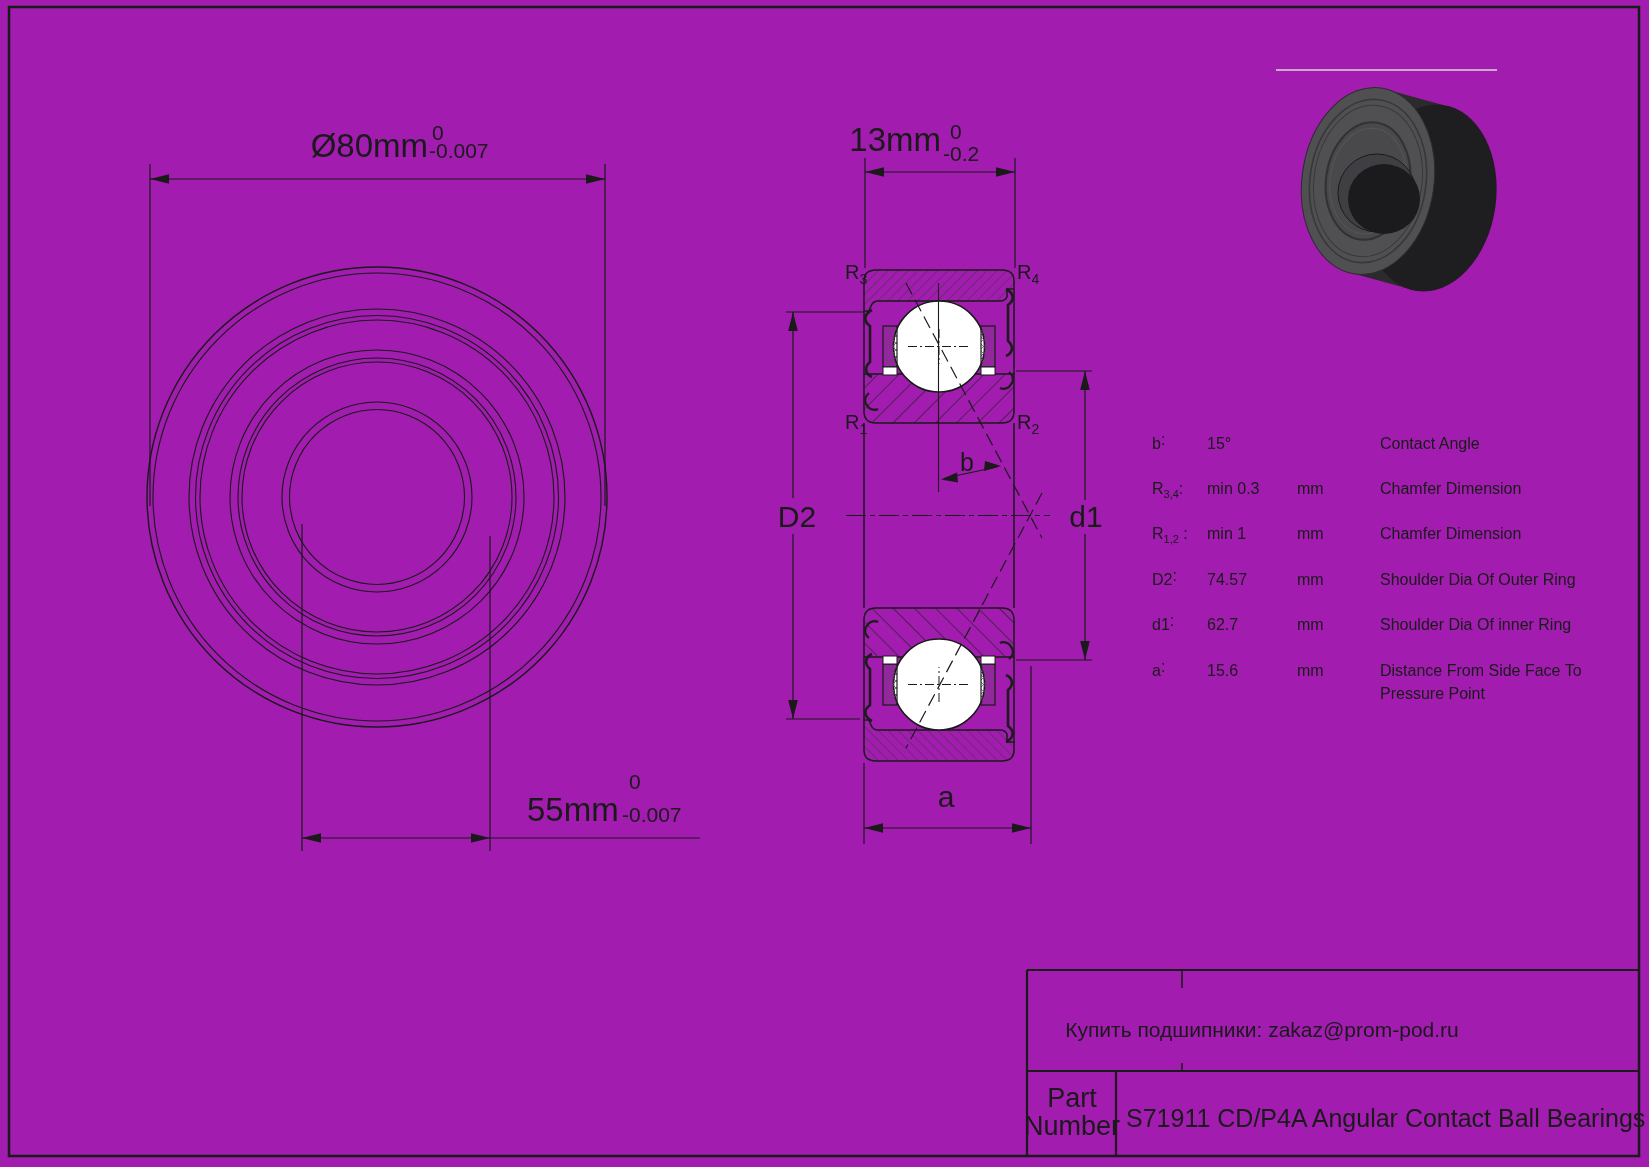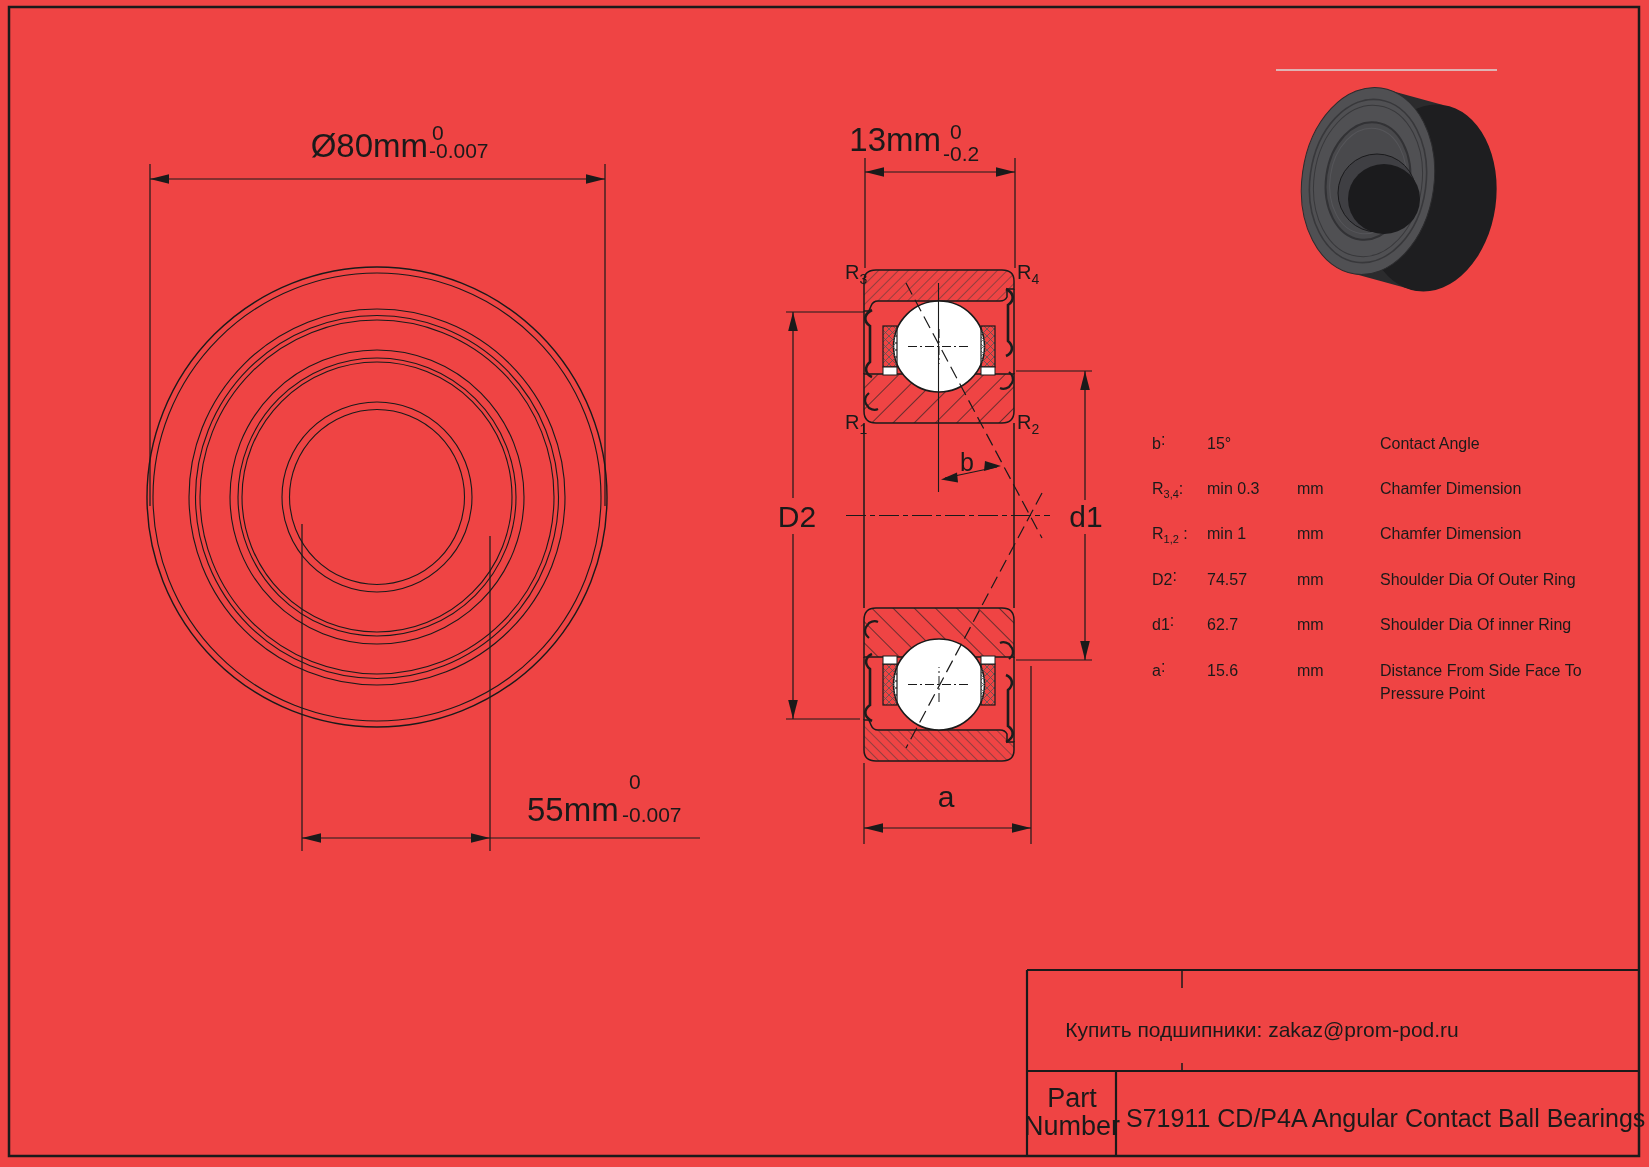--- a/index.html
+++ b/index.html
@@ -1,16 +1,16 @@
 <!DOCTYPE html>
 <html><head>
 <meta charset="utf-8">
 <style>
   html,body{margin:0;padding:0;background:#fff;}
-  .page{position:relative;width:1649px;height:1167px;background:#ef4444;font-family:"Liberation Sans",sans-serif;}
+  .page{position:relative;width:1649px;height:1167px;background:#a21caf;font-family:"Liberation Sans",sans-serif;}
   svg text{font-family:"Liberation Sans",sans-serif;fill:#1a1a1a;}
   .dim-big{font-size:33px;}
   .dim-tol{font-size:21px;}
   .axis-label{font-size:30px;}
   .r-label{font-size:20px;}
   .r-sub{font-size:14px;}
   .b-label{font-size:25px;}
   .tbl{font-size:16px;}
   .tbl-sub{font-size:11px;}
   .contact{font-size:21px;}

